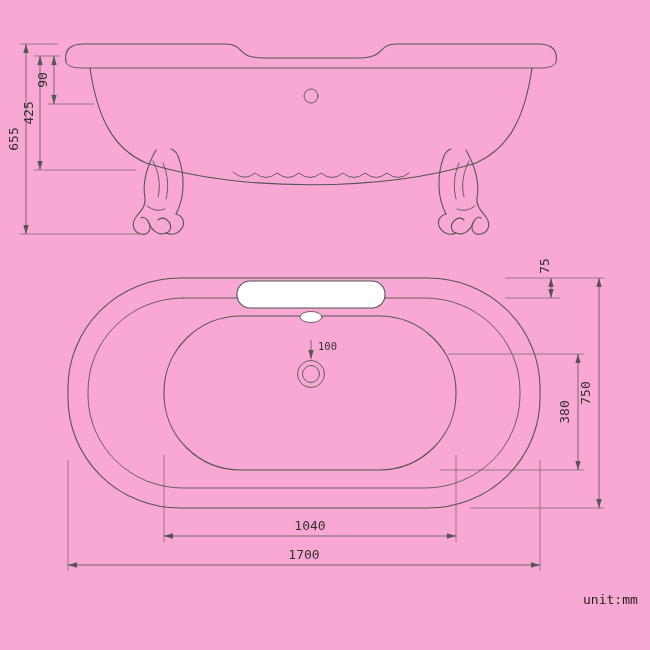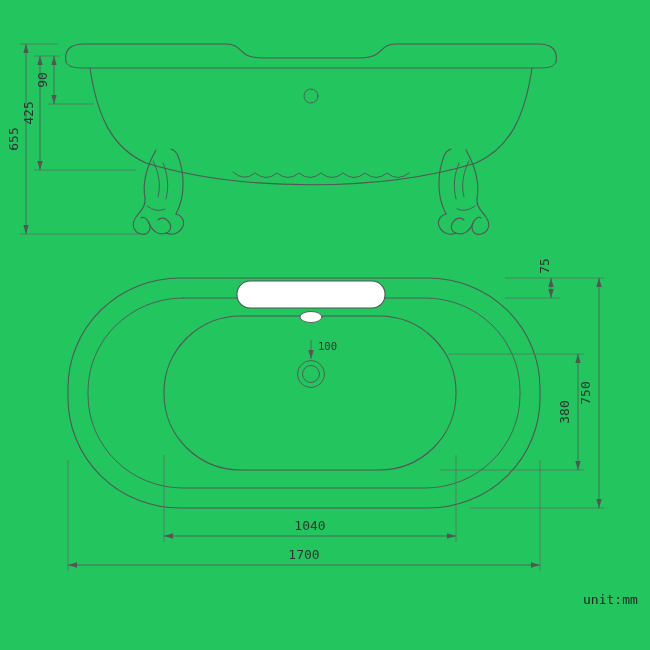--- a/index.html
+++ b/index.html
@@ -1,19 +1,19 @@
 <!DOCTYPE html>
 <html><head>
 <meta charset="utf-8">
 <style>
   html,body{margin:0;padding:0;background:#fff;}
   .canvas{
     position:relative;
     width:650px;height:650px;
-    background:#22c55e;
+    background:#f9a8d4;
     font-family:"DejaVu Sans Mono", monospace;
     overflow:hidden;
   }
   svg{display:block;}
   .drawln{stroke:#555;stroke-width:1.1;fill:none;stroke-linecap:round;stroke-linejoin:round;}
   .thin{stroke-width:0.9;}
   .whitefill{fill:#ffffff;}
   .dimln{stroke:#555;stroke-width:0.8;fill:none;}
   .extln{stroke:#666;stroke-width:0.7;fill:none;}
   .dim{font-family:"DejaVu Sans Mono",monospace;font-size:13px;fill:#333;}

